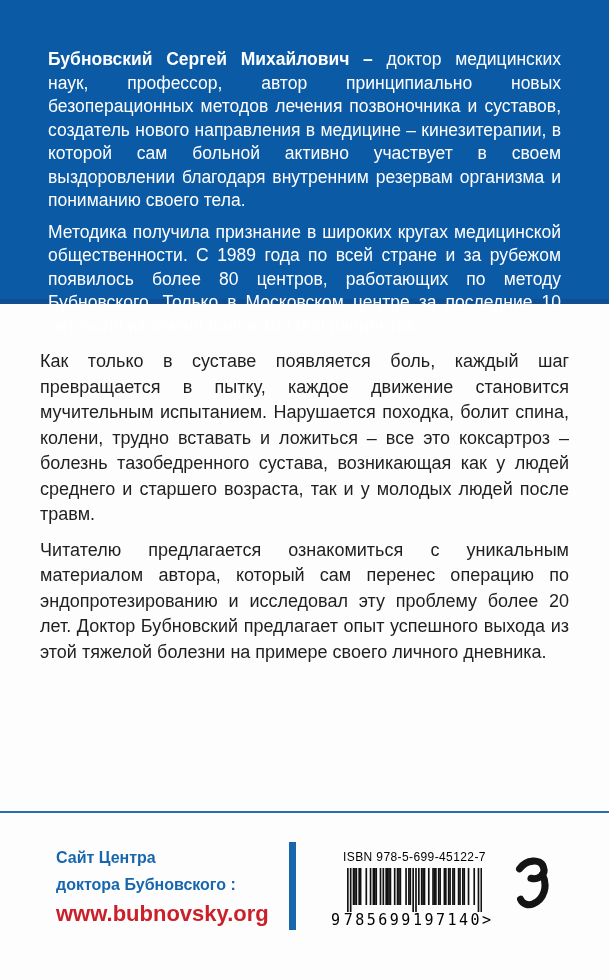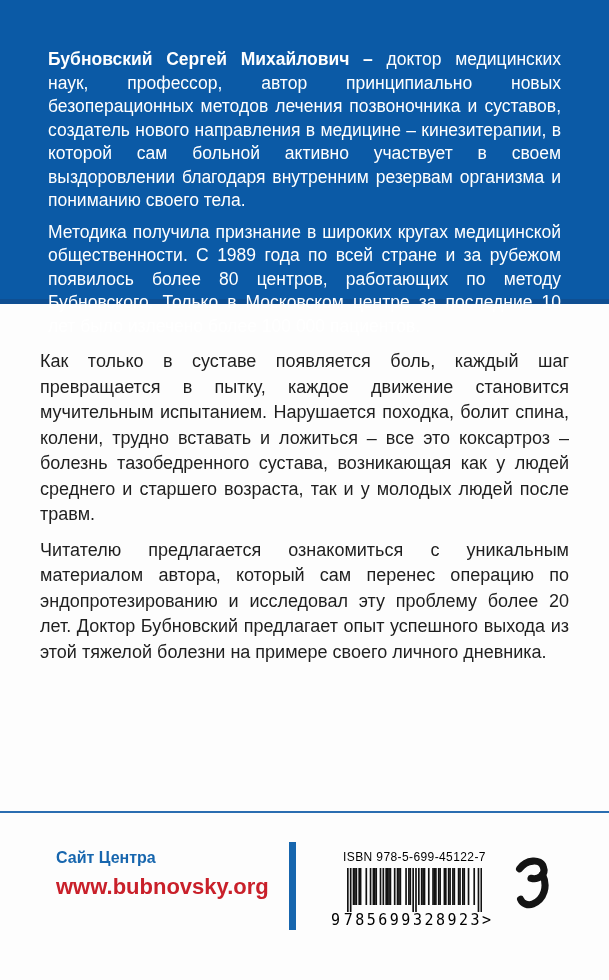--- a/index.html
+++ b/index.html
@@ -87,20 +87,21 @@
     <p>Как только в суставе появляется боль, каждый шаг превращается в пытку, каждое движение становится мучительным испытанием. Нарушается походка, болит спина, колени, трудно вставать и ложиться – все это коксартроз – болезнь тазобедренного сустава, возникающая как у людей среднего и старшего возраста, так и у молодых людей после травм.</p>
     <p>Читателю предлагается ознакомиться с уникальным материалом автора, который сам перенес операцию по эндопротезированию и исследовал эту проблему более 20 лет. Доктор Бубновский предлагает опыт успешного выхода из этой тяжелой болезни на примере своего личного дневника.</p>
   </div>
 
   <div class="footer-rule"></div>
 
   <div class="footer">
 
     <div class="site">
       <div class="site-line">Сайт Центра</div>
+      <div class="site-line">доктора Бубновского :</div>
       <div class="site-url">www.bubnovsky.org</div>
     </div>
 
     <div class="vbar"></div>
 
     <div class="barcode">
       <div class="isbn">ISBN 978-5-699-45122-7</div>
       <div class="bars-wrap">
         <svg id="bars" width="135" height="44" viewBox="0 0 135 44">
             <rect x="0.00" y="0" width="1.67" height="44" fill="#111"></rect>
@@ -152,21 +153,21 @@
             <rect x="116.44" y="0" width="1.67" height="37" fill="#111"></rect>
             <rect x="120.70" y="0" width="1.67" height="37" fill="#111"></rect>
             <rect x="126.38" y="0" width="1.67" height="37" fill="#111"></rect>
             <rect x="130.64" y="0" width="1.67" height="44" fill="#111"></rect>
             <rect x="133.48" y="0" width="1.67" height="44" fill="#111"></rect>
           </svg>
       </div>
       <div class="digits">
         <span class="lead">9</span>
         <span class="grp">785699</span>
-        <span class="grp">328923</span>
+        <span class="grp">197140</span>
         <span class="tail">&gt;</span>
       </div>
     </div>
 
     <div class="pub-logo">
       <svg width="38" height="56" viewBox="0 0 40 58">
         <path d="M8 13 C15 3 30 2 33 11 C36 19 28 25 20 23" stroke="#141414" stroke-width="7.5" fill="none" stroke-linecap="round"></path>
         <path d="M32 19 C38 31 34 45 22 50 C17 52 11 50 9 45" stroke="#141414" stroke-width="7.5" fill="none" stroke-linecap="round"></path>
       </svg>
     </div>

